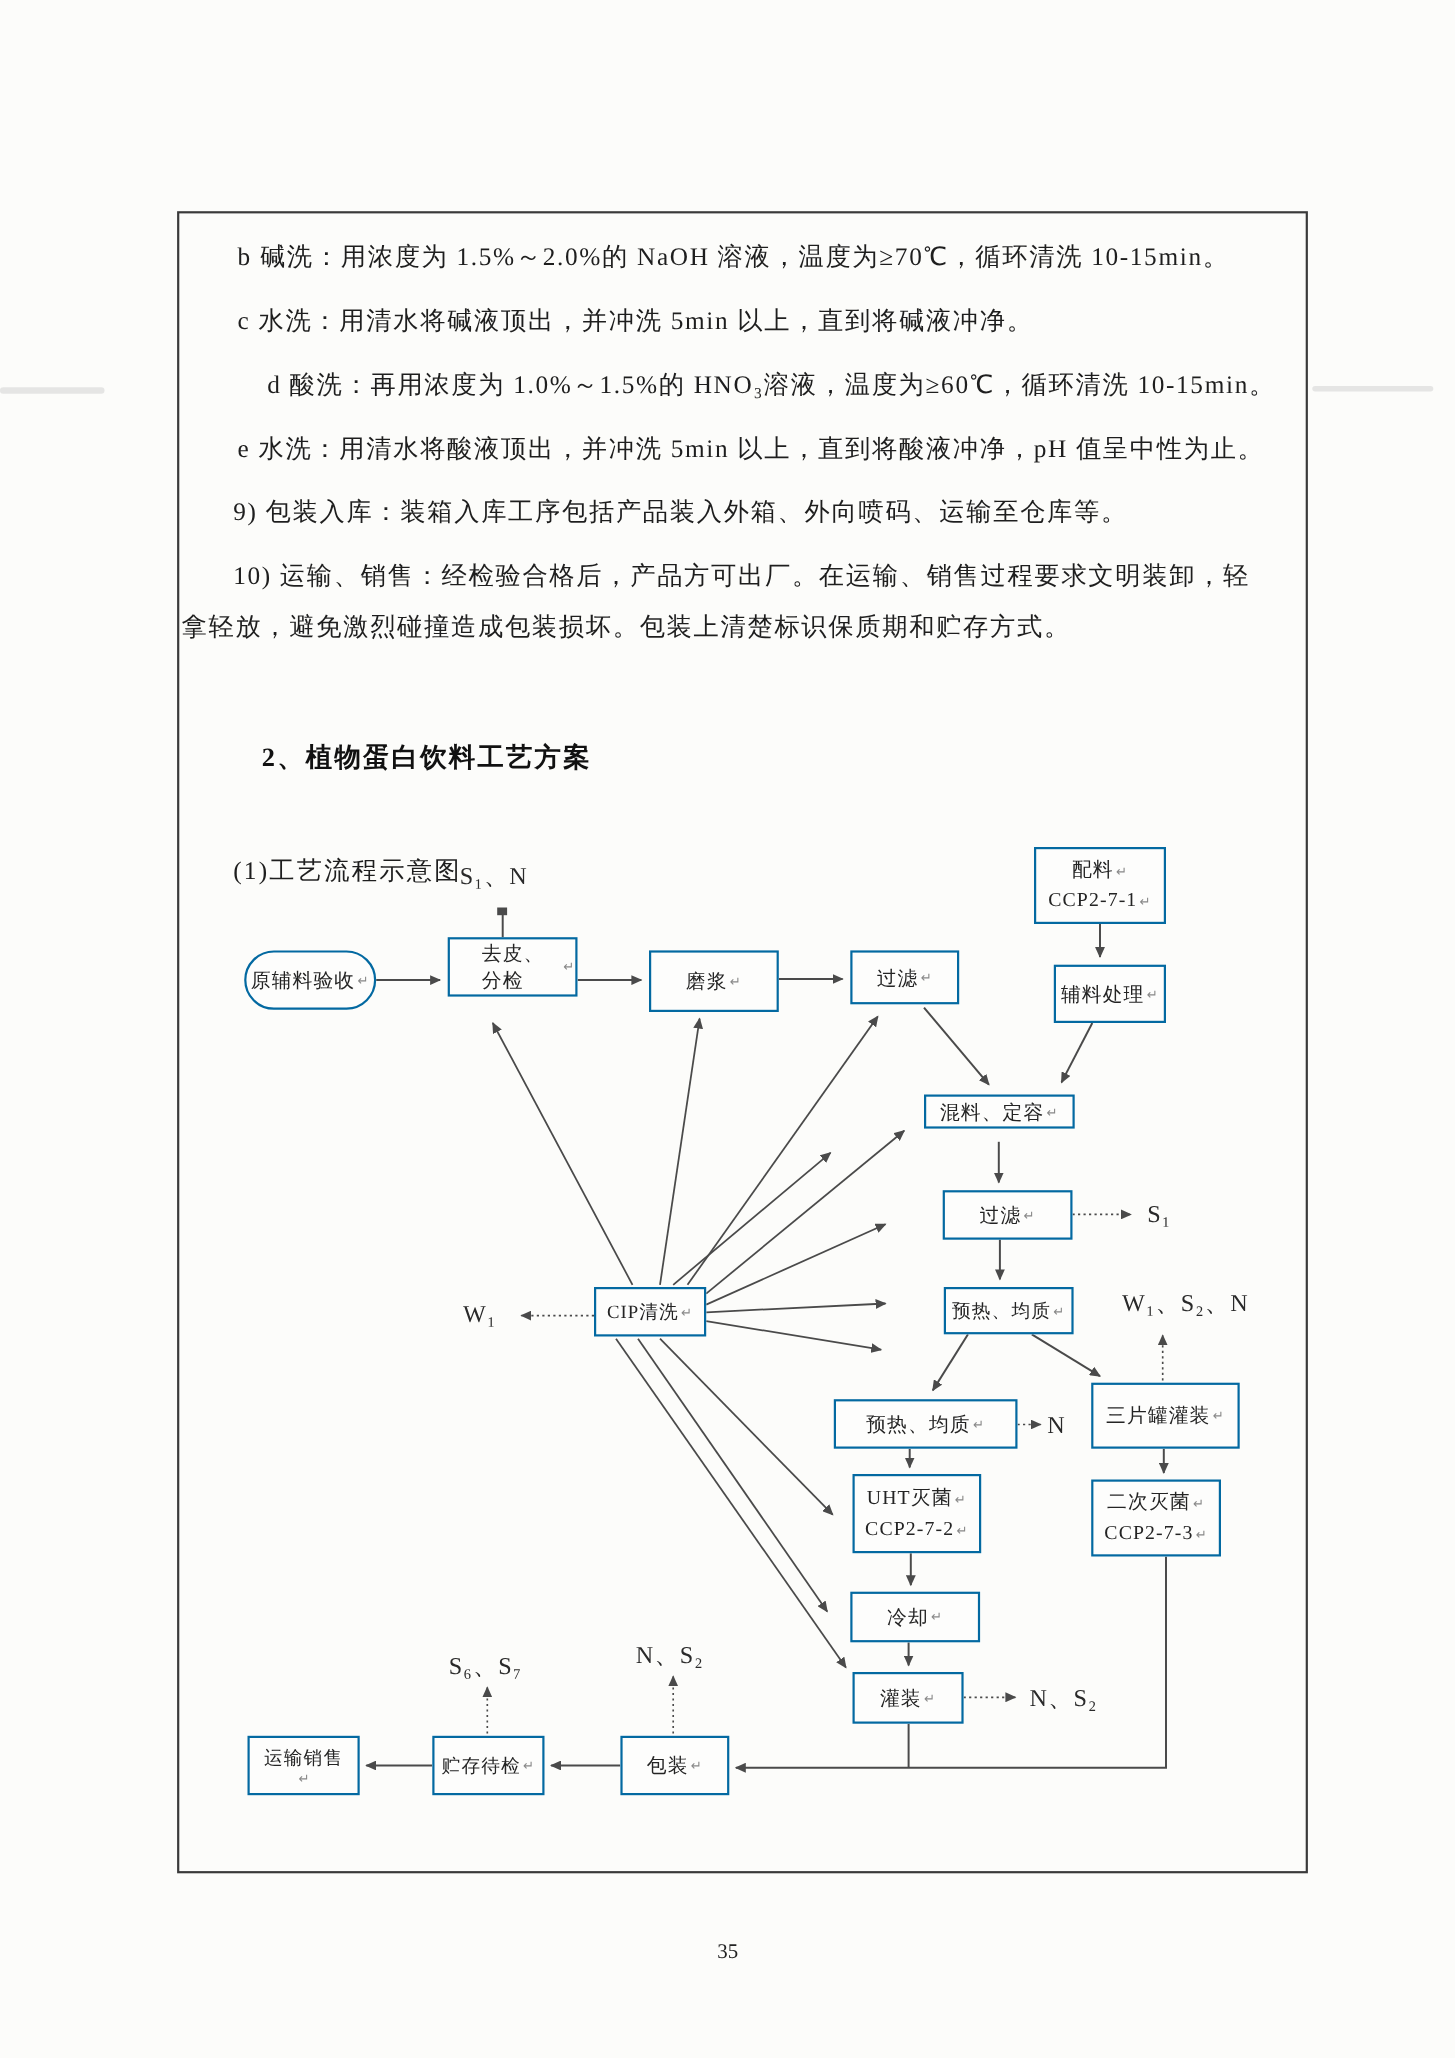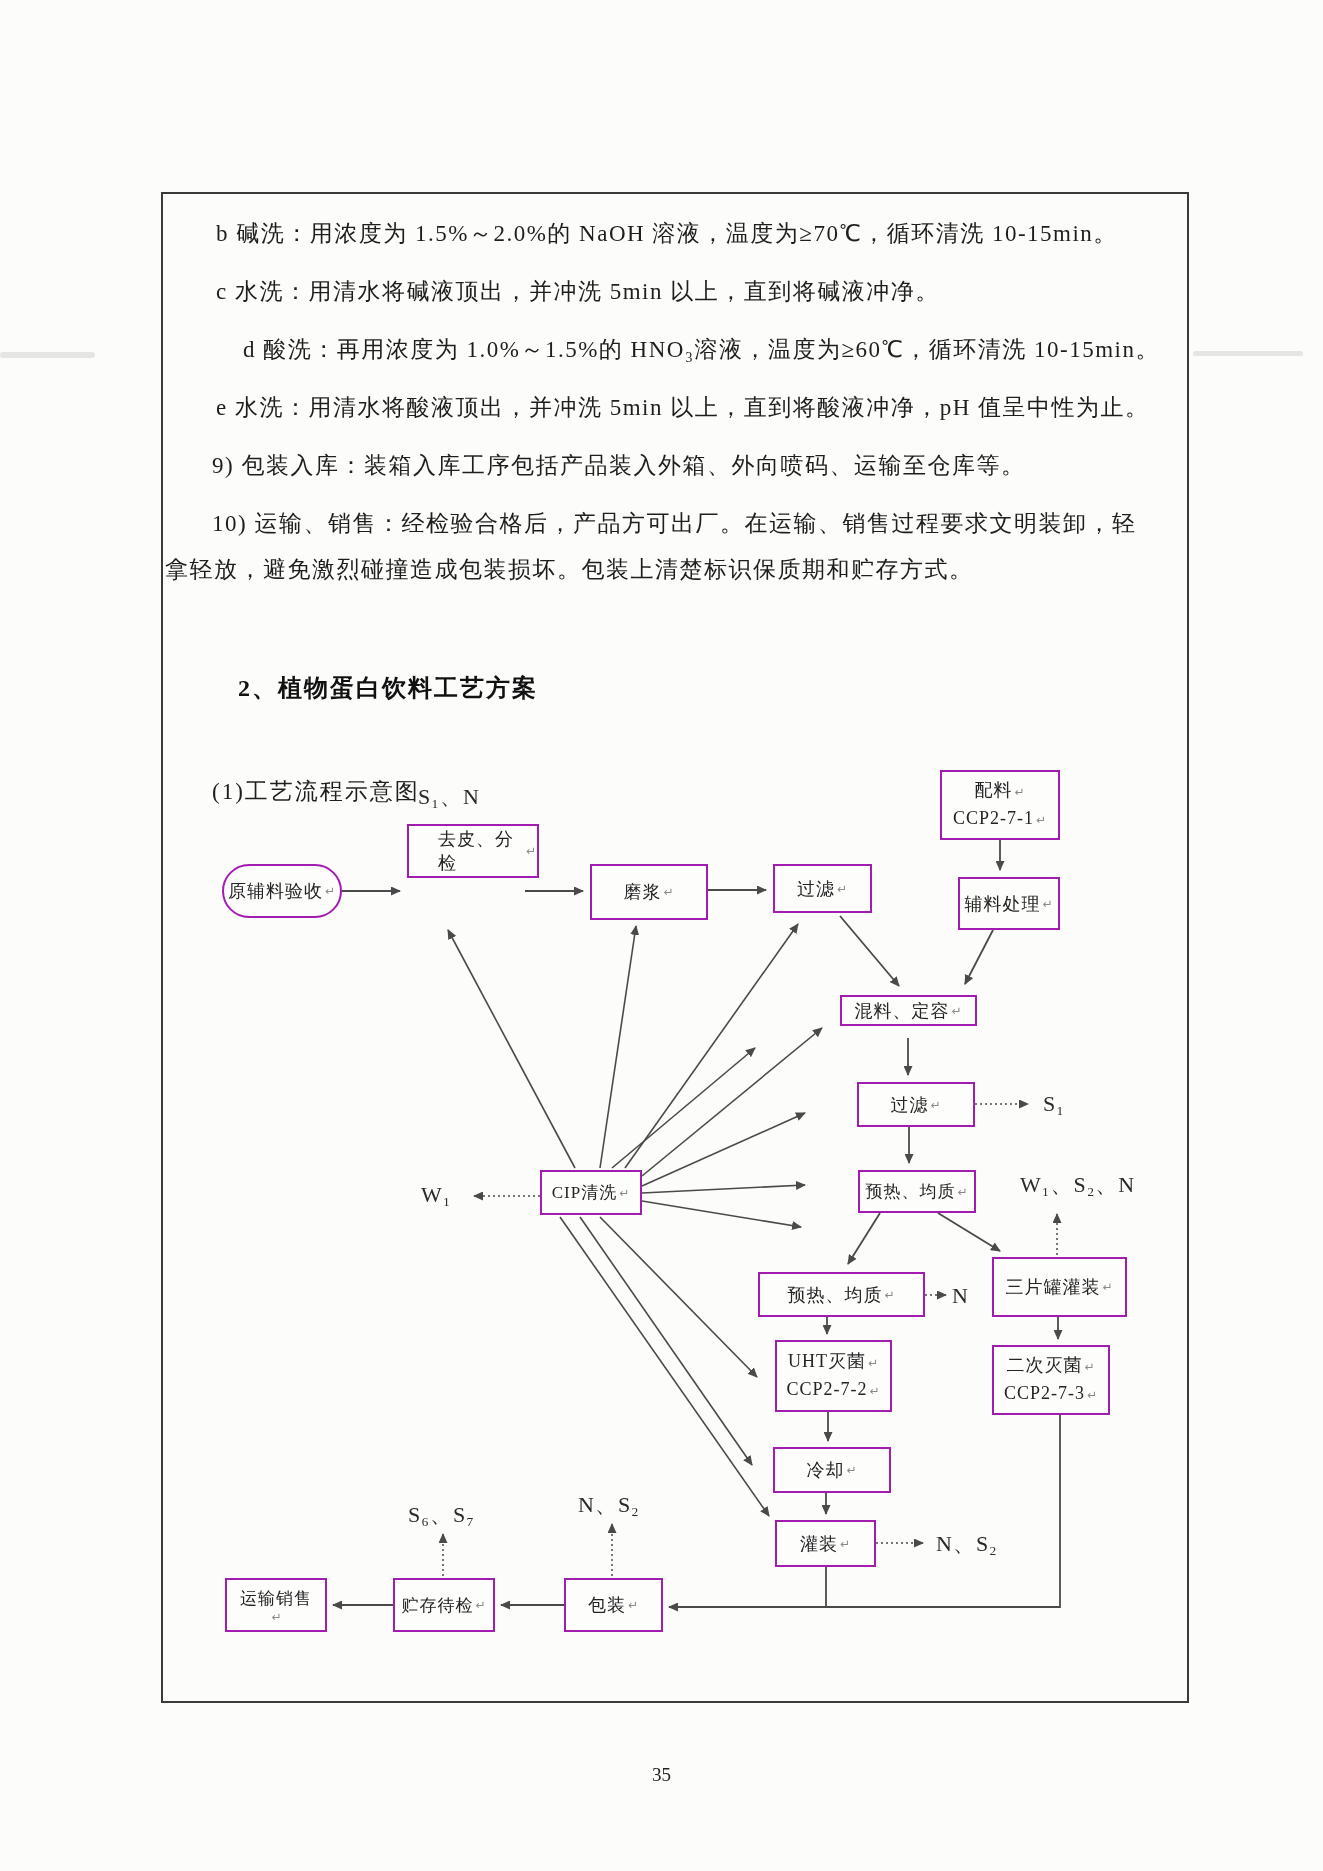--- a/index.html
+++ b/index.html
@@ -15,21 +15,21 @@
     position:absolute; left:161px; top:192px; width:1028px; height:1511px;
     border:2px solid #3a3a3a; background:transparent;
   }
   .bodyline {
     position:absolute; white-space:nowrap;
     font-size:23px; letter-spacing:1.5px; color:#1e1e1e;
   }
   .heading { font-weight:bold; font-size:24px; letter-spacing:2px; color:#111;margin-left:22px; }
   .subheading { font-size:23px; letter-spacing:2px;margin-top:38px; }
   .node {
-    position:absolute; border:2px solid #a21caf; background:#fdfdfc;
+    position:absolute; border:2px solid #0369a1; background:#fdfdfc;
     display:flex; align-items:center; justify-content:center;
     font-size:18px; letter-spacing:1px; color:#242424; z-index:3;
     font-family:"Liberation Serif", serif;
   }
   .node.two { flex-direction:column; line-height:1.55; }
   .rm {
     font-family:"DejaVu Sans", sans-serif;
     font-size:12px; color:#8a8a8a; margin-left:2px;
   }
   .flabel {
@@ -119,21 +119,21 @@
     <path d="M876,1543 L923,1543" marker-end="url(#ah)"></path>
     <path d="M612,1576 L612,1524" marker-end="url(#ah)"></path>
     <path d="M443,1576 L443,1534" marker-end="url(#ah)"></path>
   </g>
 </svg>
 
 <div class="node" style="left:222px;top:864px;width:120px;height:54px;border-radius:27px;">
   <span>原辅料验收</span>
     <span class="rm">↵</span>
 </div>
-<div class="node" style="left:407px;top:824px;width:132px;height:54px;padding-left:29px;">
+<div class="node" style="left:407px;top:852px;width:118px;height:54px;padding-left:29px;">
   <span>去皮、分检</span>
     <span class="rm">↵</span>
 </div>
 <div class="node" style="left:590px;top:864px;width:118px;height:56px;">
   <span>磨浆</span>
     <span class="rm">↵</span>
 </div>
 <div class="node" style="left:773px;top:864px;width:99px;height:49px;">
   <span>过滤</span>
     <span class="rm">↵</span>

